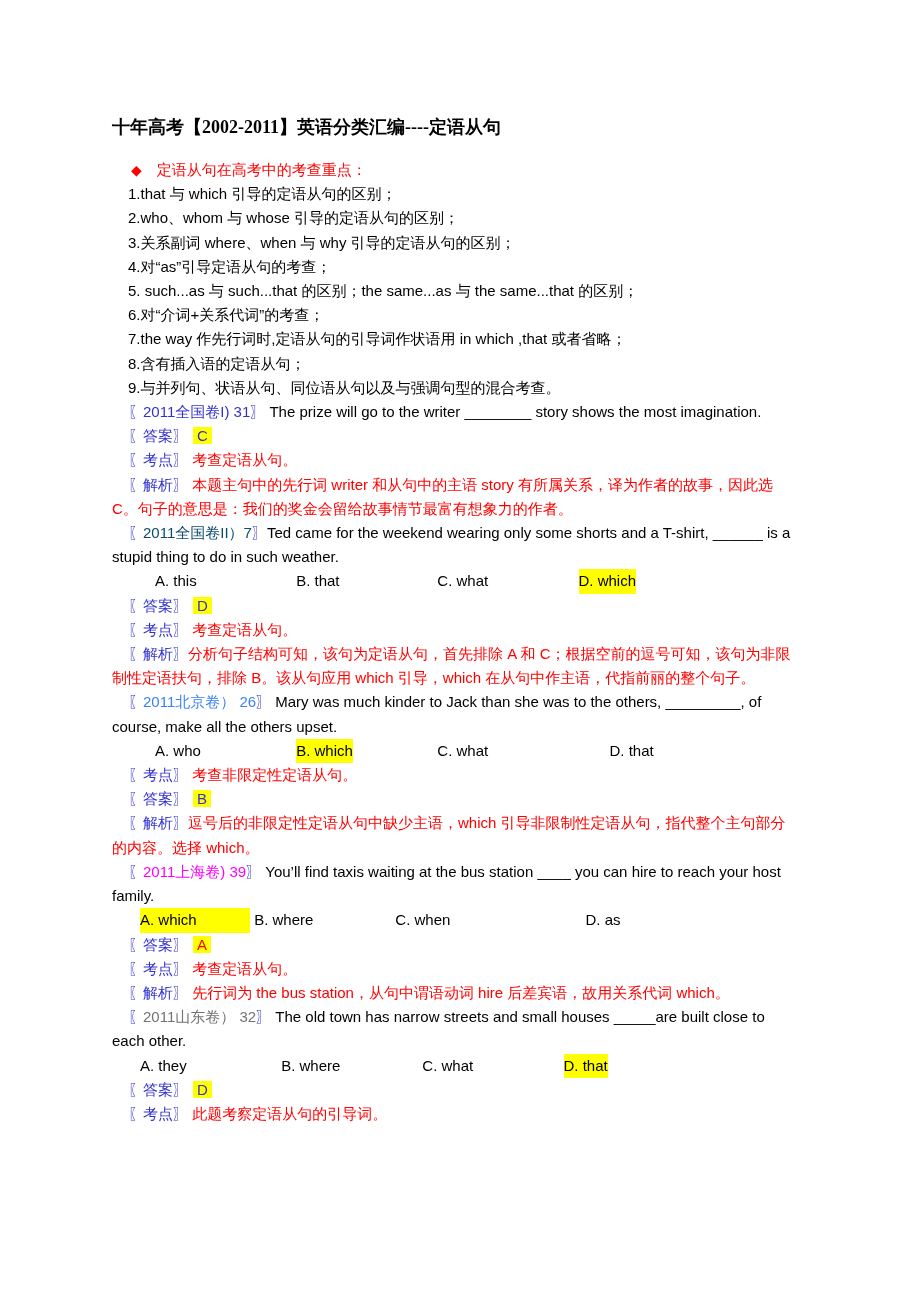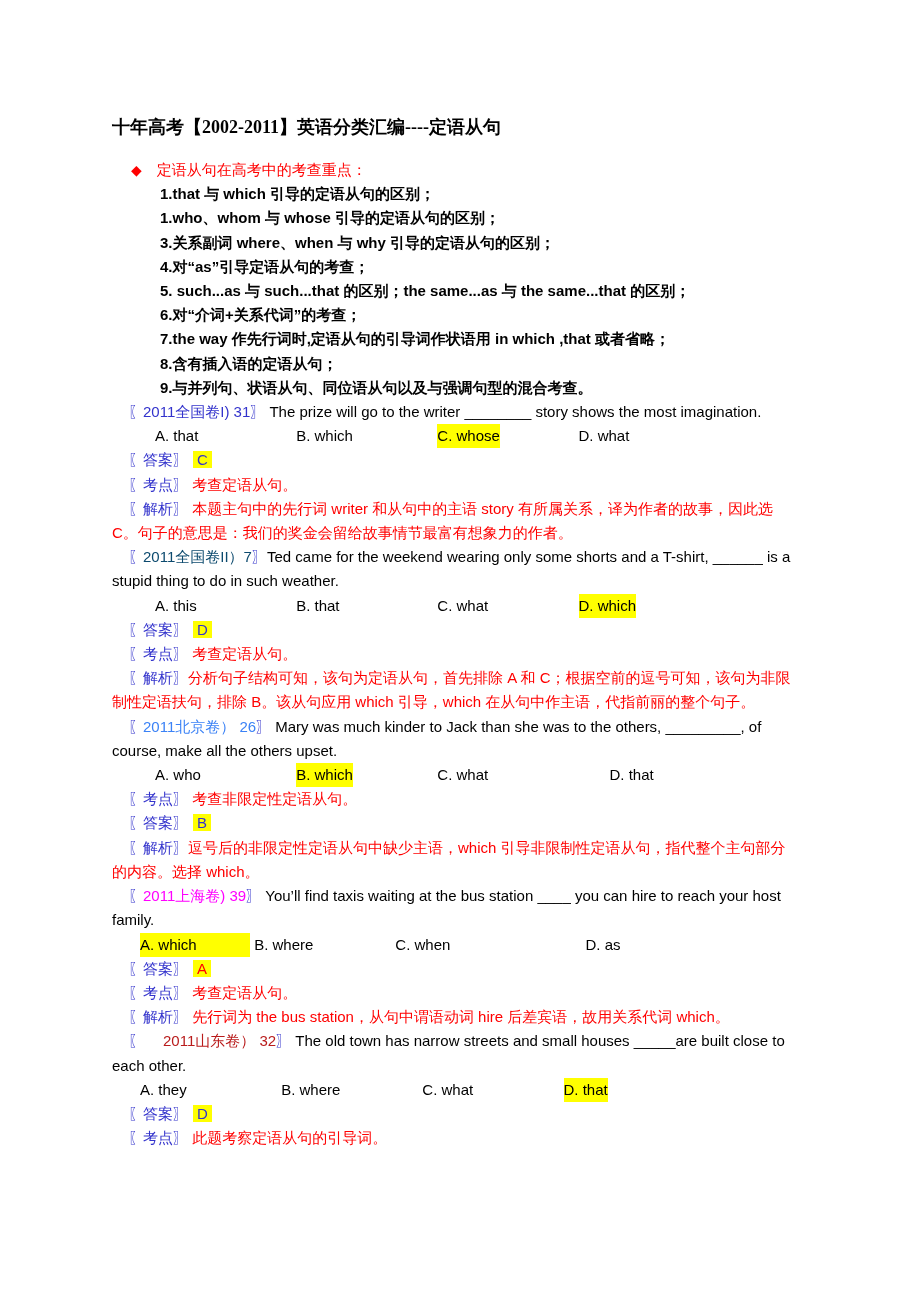--- a/index.html
+++ b/index.html
@@ -10,21 +10,21 @@
   }
   .doc{padding:114px 128px 0 112px;}
   .title{
     font-family:"Liberation Serif","DejaVu Serif",serif;
     font-weight:bold;font-size:18px;text-align:left;
     margin:0 0 17px 0;line-height:27px;white-space:nowrap;
   }
   p{margin:0;line-height:24.2px;}
   .heading{color:#ff0000;padding-left:19px;}
   .heading .diamond{color:#ff0000;margin-right:15px;font-size:14px;}
-  .points p{margin-left:48px;font-weight:bold;}
+  .points p{margin-left:16px;}
   .stem,.lab-line,.jx{text-indent:16px;}
   .opts{margin-left:43px;}
   .opts span{display:inline-block;width:137px;}
   .opts span:last-child{width:auto;}
   .q3 .opts,.q4 .opts{margin-left:28px;}
   .q3 .opts span:nth-child(1){width:110px;}
   .q3 .opts span:nth-child(3){width:186px;}
   .q2 .opts span:nth-child(3){width:168px;}
   .blue{color:#3333cc;}
   .red{color:#ff0000;}
@@ -36,38 +36,32 @@
 <body>
 
 <div class="doc">
 
   <h1 class="title">十年高考【2002-2011】英语分类汇编----定语从句</h1>
 
   <p class="heading"><span class="diamond">◆</span><span>定语从句在高考中的考查重点：</span></p>
 
   <div class="points">
     <p>1.that 与 which 引导的定语从句的区别；</p>
-    <p>1.who、whom 与 whose 引导的定语从句的区别；</p>
+    <p>2.who、whom 与 whose 引导的定语从句的区别；</p>
     <p>3.关系副词 where、when 与 why 引导的定语从句的区别；</p>
     <p>4.对“as”引导定语从句的考查；</p>
     <p>5. such...as 与 such...that 的区别；the same...as 与 the same...that 的区别；</p>
     <p>6.对“介词+关系代词”的考查；</p>
     <p>7.the way  作先行词时,定语从句的引导词作状语用 in which ,that  或者省略；</p>
     <p>8.含有插入语的定语从句；</p>
     <p>9.与并列句、状语从句、同位语从句以及与强调句型的混合考查。</p>
   </div>
 
   <div class="question q0">
     <p class="stem"><span class="tag-wrap"><span class="blue">〖</span><span style="color: rgb(51, 51, 204);">2011全国卷I) 31</span><span class="blue">〗</span></span> <span>The prize will go to the writer ________ story shows the most imagination.</span></p>
-    <p class="opts">
-      <span><span>A. that</span></span>
-      <span><span>B. which</span></span>
-      <span><span class="hl">C. whose</span></span>
-      <span><span>D. what</span></span>
-    </p>
     <p class="lab-line"><span class="blue"><span>〖</span><span>答案</span><span>〗</span></span><span class="ans-letter" style="color: rgb(51, 51, 204);">C</span></p>
     <p class="lab-line"><span class="blue"><span>〖</span><span>考点</span><span>〗</span></span> <span class="red">考查定语从句。</span></p>
     <p class="jx"><span class="blue"><span>〖</span><span>解析</span><span>〗</span></span> <span class="red">本题主句中的先行词 writer 和从句中的主语 story 有所属关系，译为作者的故事，因此选 C。句子的意思是：我们的奖金会留给故事情节最富有想象力的作者。</span></p>
   </div>
 
   <div class="question q1">
     <p class="stem"><span class="tag-wrap"><span class="blue">〖</span><span style="color: #0c4a6e;">2011全国卷II）7</span><span class="blue">〗</span></span><span>Ted came for the weekend wearing only some shorts and a T-shirt, ______ is a stupid thing to do in such weather.</span></p>
     <p class="opts">
       <span><span>A. this</span></span>
       <span><span>B. that</span></span>
@@ -99,21 +93,21 @@
       <span><span>B. where</span></span>
       <span><span>C. when</span></span>
       <span><span>D. as</span></span>
     </p>
     <p class="lab-line"><span class="blue"><span>〖</span><span>答案</span><span>〗</span></span><span class="ans-letter" style="color: rgb(255, 0, 0);">A</span></p>
     <p class="lab-line"><span class="blue"><span>〖</span><span>考点</span><span>〗</span></span> <span class="red">考查定语从句。</span></p>
     <p class="jx"><span class="blue"><span>〖</span><span>解析</span><span>〗</span></span> <span class="red">先行词为 the bus station，从句中谓语动词 hire 后差宾语，故用关系代词 which。</span></p>
   </div>
 
   <div class="question q4">
-    <p class="stem"><span class="tag-wrap"><span class="blue">〖</span><span style="color: #b91c1c; margin-left: 20px;">2011山东卷） 32</span><span class="blue">〗</span></span> <span>The old town has narrow streets and small houses _____are built close to each other.</span></p>
+    <p class="stem"><span class="tag-wrap"><span class="blue">〖</span><span style="color: #737373;">2011山东卷） 32</span><span class="blue">〗</span></span> <span>The old town has narrow streets and small houses _____are built close to each other.</span></p>
     <p class="opts">
       <span><span>A. they</span></span>
       <span><span>B. where</span></span>
       <span><span>C. what</span></span>
       <span><span class="hl">D. that</span></span>
     </p>
     <p class="lab-line"><span class="blue"><span>〖</span><span>答案</span><span>〗</span></span><span class="ans-letter" style="color: rgb(51, 51, 204);">D</span></p>
     <p class="lab-line"><span class="blue"><span>〖</span><span>考点</span><span>〗</span></span> <span class="red">此题考察定语从句的引导词。</span></p>
   </div>
 

